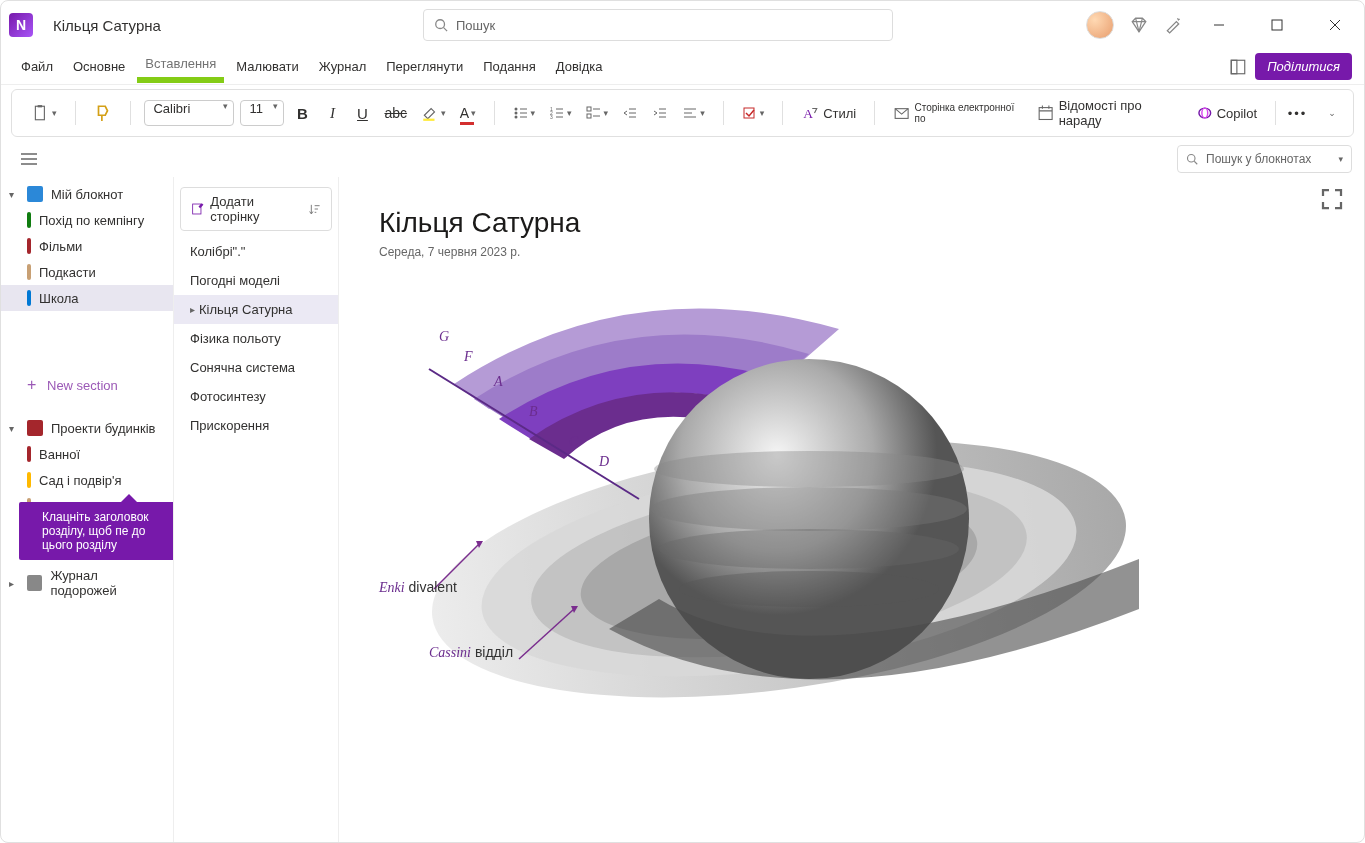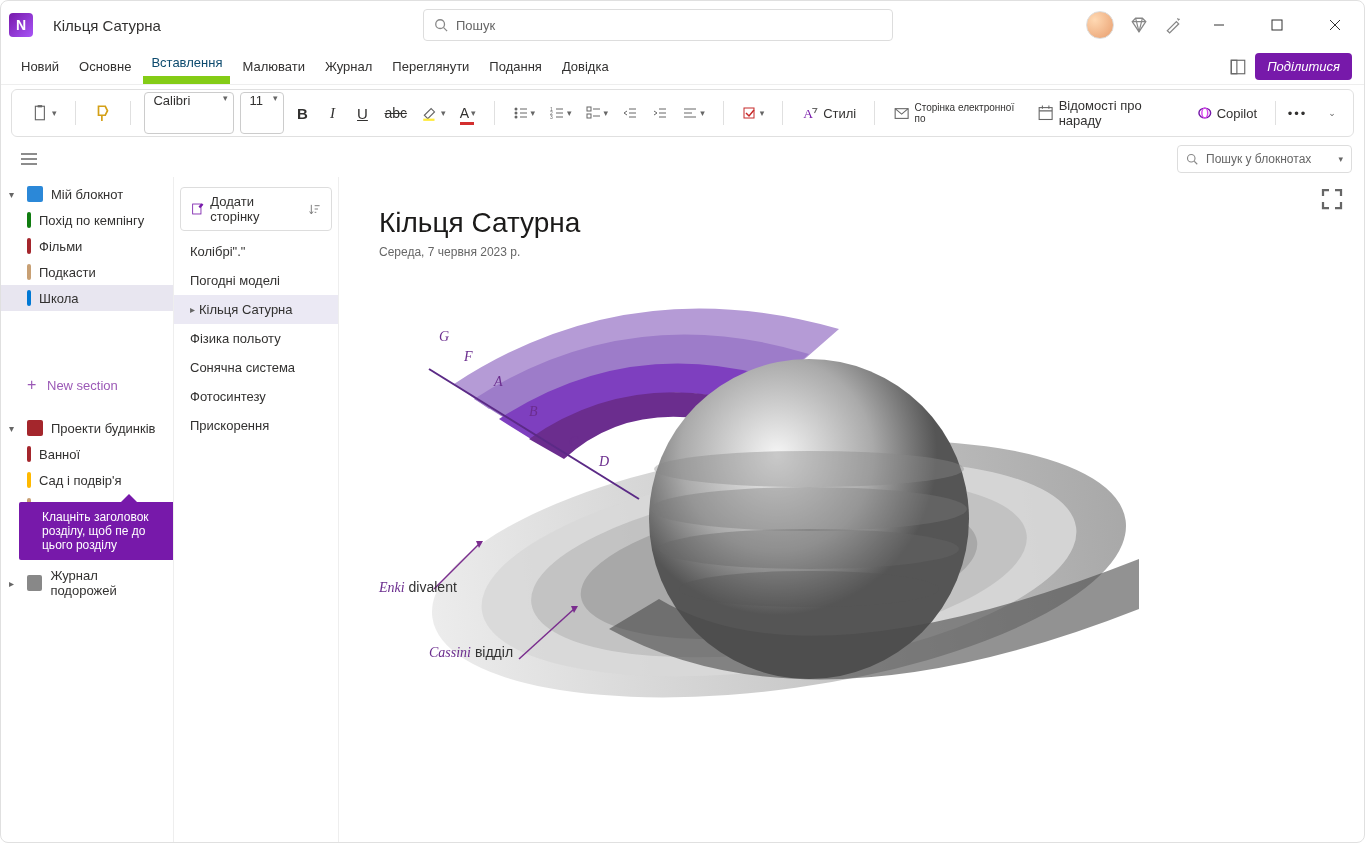--- a/index.html
+++ b/index.html
@@ -6,28 +6,28 @@
 body { font-family: 'Segoe UI', sans-serif; font-size: 13px; color: #323130; background: #fff; width: 1365px; height: 843px; overflow: hidden; border: 1px solid #e0e0e0; border-radius: 8px; }
 .titlebar { height: 48px; display: flex; align-items: center; padding: 0 8px; gap: 12px; }
 .app-icon { width: 24px; height: 24px; background: linear-gradient(135deg,#7719aa,#a855f7); border-radius: 4px; display: flex; align-items: center; justify-content: center; color: #fff; font-weight: bold; font-size: 14px; }
 .title { font-size: 15px; margin-left: 8px; }
 .searchbar { margin-left: 250px; width: 470px; height: 32px; border: 1px solid #ddd; border-radius: 4px; display: flex; align-items: center; padding: 0 10px; gap: 8px; color: #666; }
 .titlebar-right { margin-left: auto; display: flex; align-items: center; gap: 16px; }
 .avatar { width: 28px; height: 28px; border-radius: 50%; background: radial-gradient(circle at 30% 30%, #ffd9b3, #e89d6d); border: 1px solid #ddd; }
 .win-btn { width: 42px; height: 32px; display: flex; align-items: center; justify-content: center; color: #555; }
 .menubar { height: 36px; display: flex; align-items: center; padding: 0 12px; gap: 4px; border-bottom: 1px solid #eee; }
 .menu-item { padding: 6px 8px; font-size: 13px; cursor: pointer; }
-.menu-item.active { border-bottom: 8px solid #84cc16; color: #0c4a6e; }
+.menu-item.active { border-bottom: 6px solid #84cc16; color: #737373; }
 .menubar-right { margin-left: auto; display: flex; align-items: center; gap: 8px; font-style: italic; }
 .share-btn { background: #7719aa; color: #fff; padding: 6px 12px; border-radius: 4px; font-size: 13px; }
 .ribbon { height: 48px; border: 1px solid #e0e0e0; border-radius: 6px; margin: 4px 10px; display: flex; align-items: center; padding: 0 10px; gap: 8px; }
 .ribbon-group { display: flex; align-items: center; gap: 6px; padding: 0 6px; }
 .ribbon-sep { width: 1px; height: 24px; background: #e0e0e0; }
 .ribbon-btn { min-width: 24px; height: 28px; display: flex; align-items: center; justify-content: center; padding: 0 4px; border-radius: 4px; cursor: pointer; position: relative; }
-.font-select { border: 1px solid #ccc; border-radius: 4px; height: 42px; padding: 0 20px 0 8px; font-size: 13px; background: #fff; min-width: 90px; position: relative; }
+.font-select { border: 1px solid #ccc; border-radius: 4px; height: 26px; padding: 0 20px 0 8px; font-size: 13px; background: #fff; min-width: 90px; position: relative; }
 .font-size { min-width: 44px; }
 .chev { font-size: 9px; margin-left: 2px; color: #666; }
 .ribbon-label { font-size: 13px; margin-left: 4px; }
 .body { display: flex; height: calc(843px - 48px - 36px - 56px); }
 .hamburger { width: 32px; padding: 8px; display: flex; justify-content: center; }
 .sidebar { width: 172px; padding: 4px 0; overflow-y: auto; }
 .nb-item { display: flex; align-items: center; padding: 5px 8px; gap: 8px; cursor: pointer; font-size: 13px; }
 .nb-item.selected { background: #e8e6f0; }
 .expand { width: 10px; font-size: 10px; color: #666; }
 .nb-icon { width: 16px; height: 16px; border-radius: 2px; }
@@ -88,21 +88,21 @@
     <div class="win-btn">
         <svg width="12" height="12">
           <line x1="1" y1="1" x2="11" y2="11" stroke="#333"></line>
           <line x1="11" y1="1" x2="1" y2="11" stroke="#333"></line>
         </svg>
       </div>
   </div>
 </div>
 
 <div class="menubar">
-  <div class="menu-item">Новий</div>
+  <div class="menu-item">Файл</div>
   <div class="menu-item">Основне</div>
   <div class="menu-item active">Вставлення</div>
   <div class="menu-item">Малювати</div>
   <div class="menu-item">Журнал</div>
   <div class="menu-item">Переглянути</div>
   <div class="menu-item">Подання</div>
   <div class="menu-item">Довідка</div>
   <div class="menubar-right">
     <svg width="18" height="18" viewBox="0 0 16 16">
         <rect x="2" y="2" width="12" height="12" fill="none" stroke="#666"></rect>

